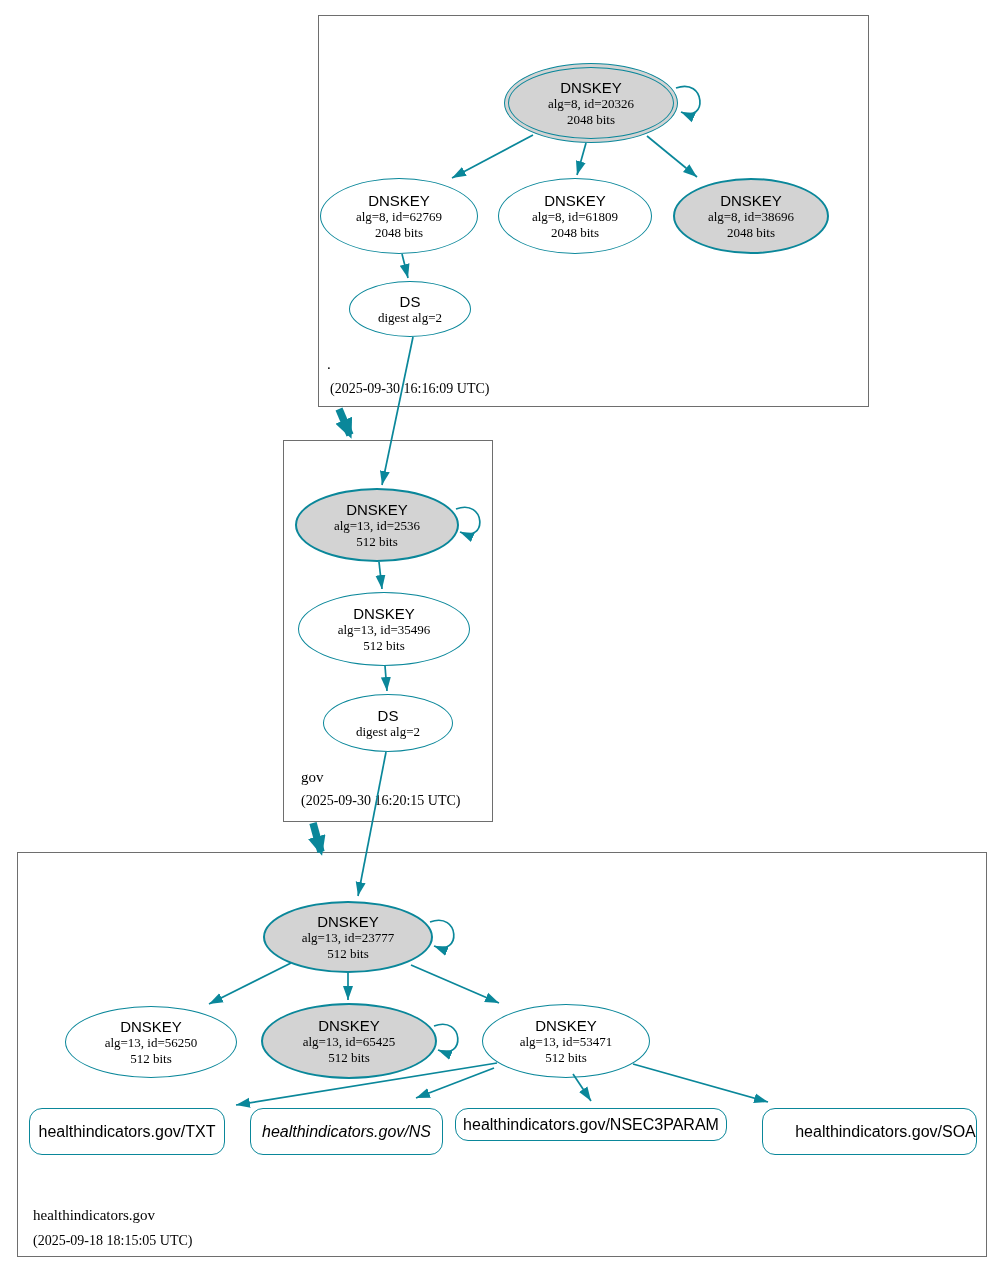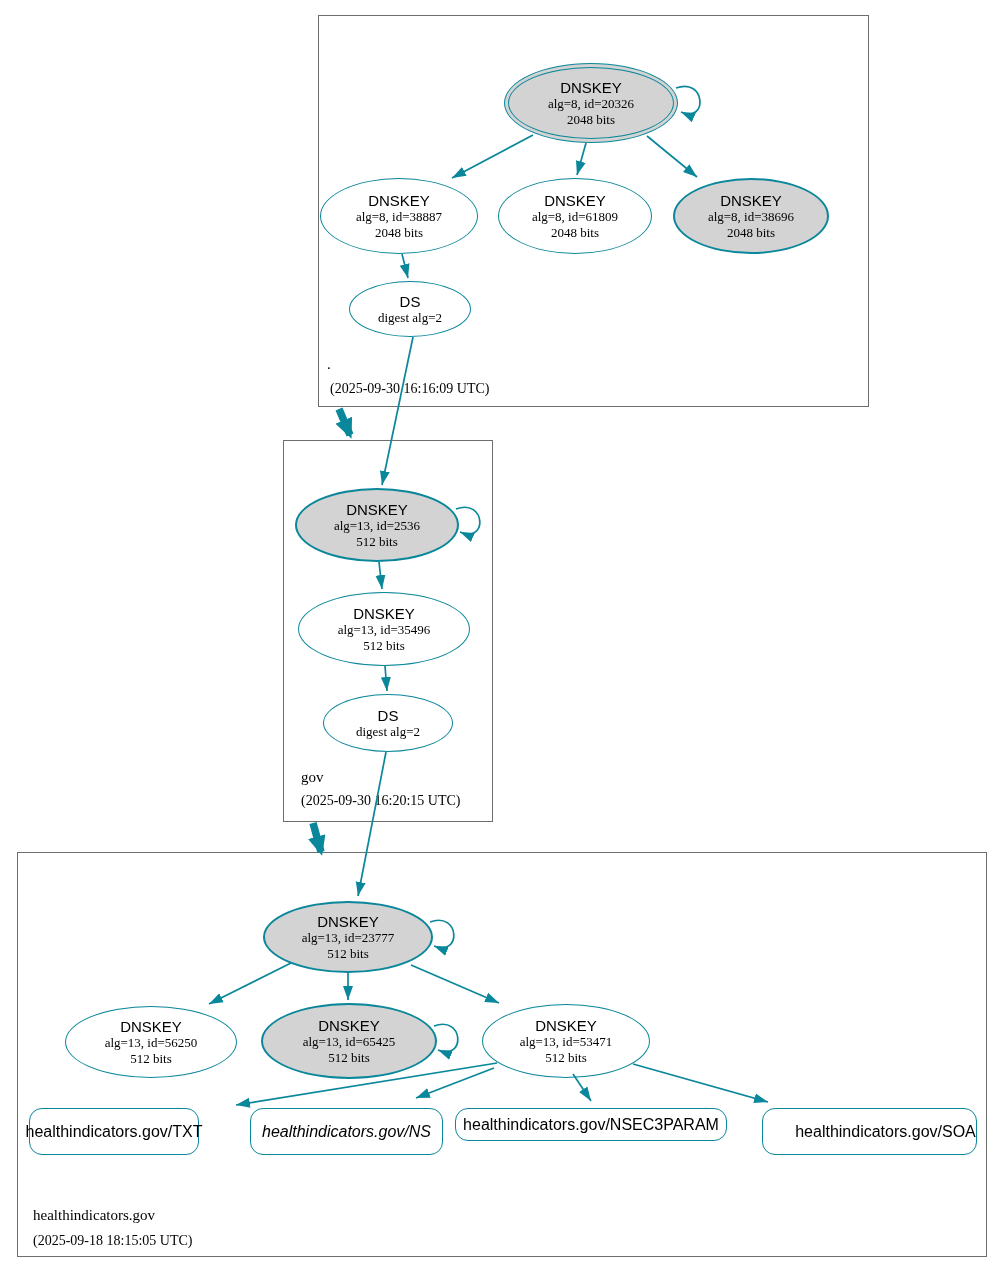--- a/index.html
+++ b/index.html
@@ -96,21 +96,21 @@
 
   <div class="ell sep" style="left:504px; top:63px; width:174px; height:80px; border-width:1.6px;">
     <div class="ring"></div>
     <div class="nt">DNSKEY</div>
     <div class="nd">alg=8, id=20326</div>
     <div class="nd">2048 bits</div>
   </div>
 
   <div class="ell" style="left:320px; top:178px; width:158px; height:76px;">
     <div class="nt">DNSKEY</div>
-    <div class="nd">alg=8, id=38887</div>
+    <div class="nd">alg=8, id=62769</div>
     <div class="nd">2048 bits</div>
   </div>
 
   <div class="ell" style="left:498px; top:178px; width:154px; height:76px;">
     <div class="nt">DNSKEY</div>
     <div class="nd">alg=8, id=61809</div>
     <div class="nd">2048 bits</div>
   </div>
 
   <div class="ell sep" style="left:673px; top:178px; width:156px; height:76px;">
@@ -158,21 +158,21 @@
     <div class="nd">alg=13, id=65425</div>
     <div class="nd">512 bits</div>
   </div>
 
   <div class="ell" style="left:482px; top:1004px; width:168px; height:74px;">
     <div class="nt">DNSKEY</div>
     <div class="nd">alg=13, id=53471</div>
     <div class="nd">512 bits</div>
   </div>
 
-  <div class="rr" style="left:29px; top:1108px; width:170px; height:47px;">healthindicators.gov/TXT</div>
+  <div class="rr" style="left:29px; top:1108px; width:196px; height:47px;">healthindicators.gov/TXT</div>
   <div class="rr" style="left:250px; top:1108px; width:193px; height:47px;font-style:italic;">healthindicators.gov/NS</div>
   <div class="rr" style="left:455px; top:1108px; width:272px; height:33px;text-align:right;">healthindicators.gov/NSEC3PARAM</div>
   <div class="rr" style="left:762px; top:1108px; width:215px; height:47px;padding-left:32px;">healthindicators.gov/SOA</div>
 
   <svg class="edges" width="1003" height="1278" viewBox="0 0 1003 1278">
     <defs>
       <marker id="ah" markerUnits="userSpaceOnUse" markerWidth="16" markerHeight="12" refX="14" refY="6" orient="auto">
         <path d="M0 1 L14 6 L0 11 z" fill="#0a879a"></path>
       </marker>
       <marker id="ahb" markerUnits="userSpaceOnUse" markerWidth="22" markerHeight="18" refX="16" refY="9" orient="auto">

